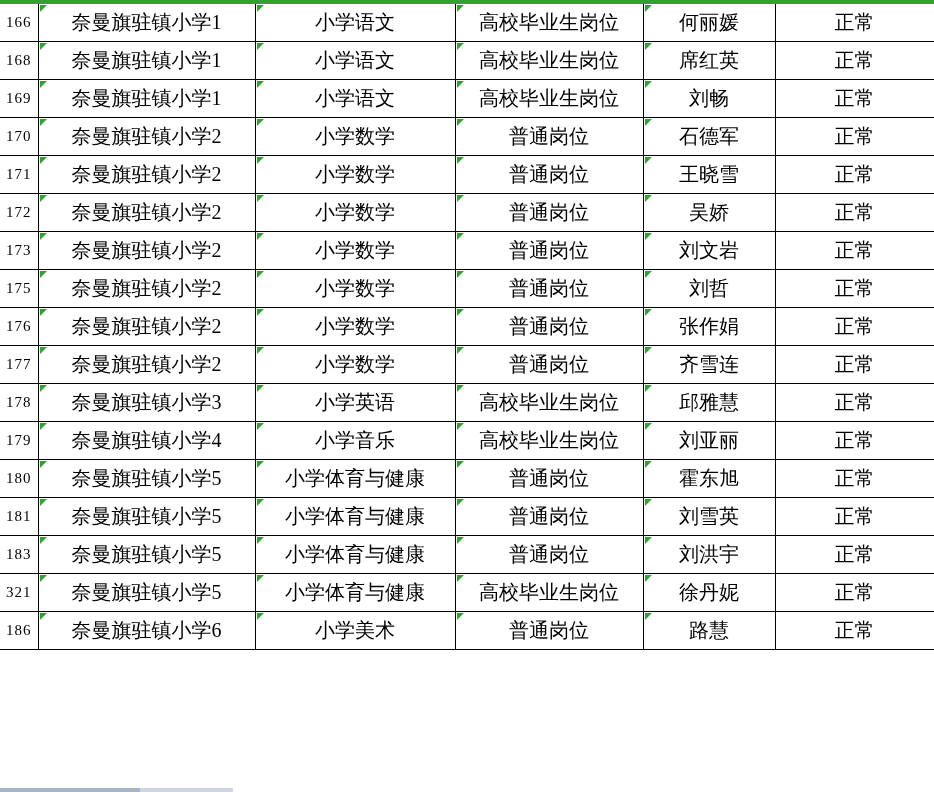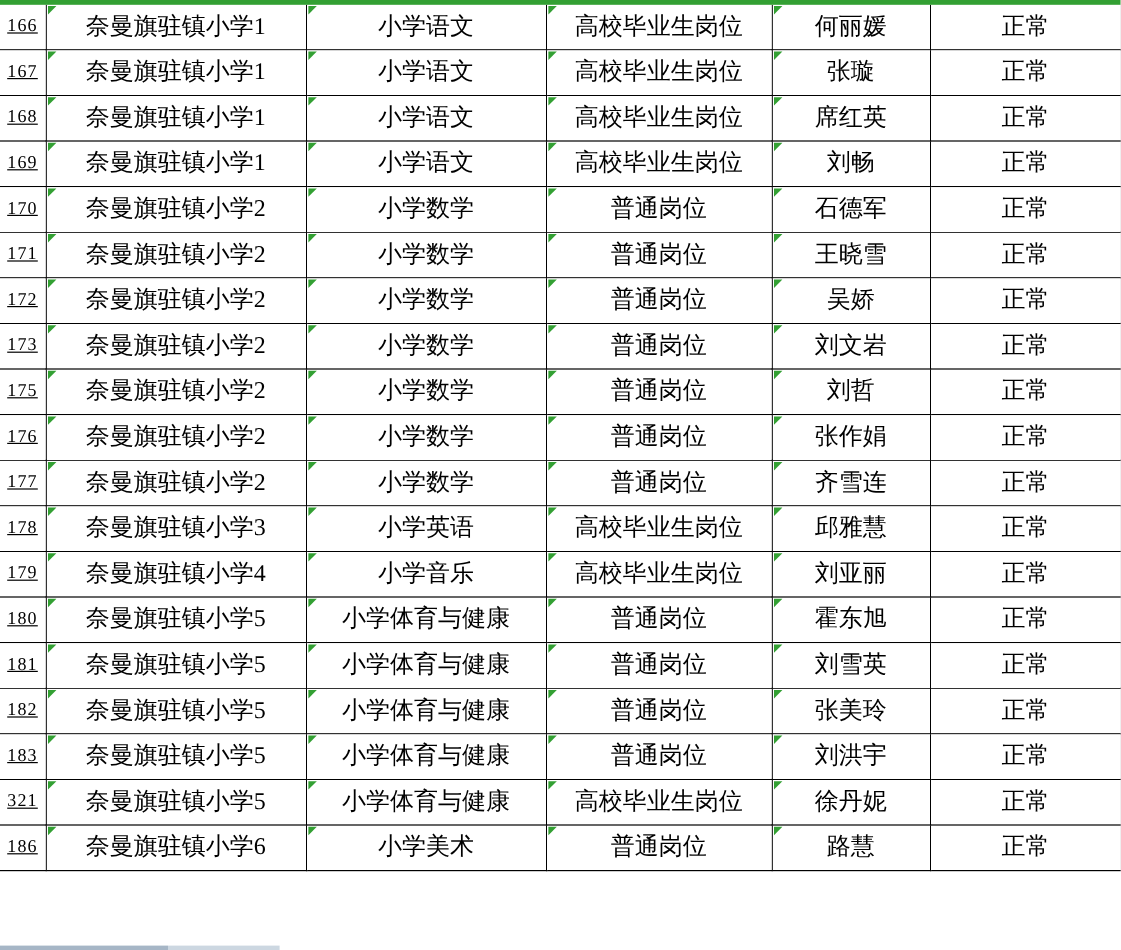--- a/index.html
+++ b/index.html
@@ -40,21 +40,21 @@
     text-align: center;
     vertical-align: middle;
     position: relative;
     overflow: hidden;
     background: #ffffff;
     color: #000000;
   }
   table.grid tr { height: 37.57px; }
   table.grid tr td { border-top: none; }
   table.grid tr + tr td { border-top: 1px solid #000000; }
-  td.c-num { border-left: none !important; font-size: 15px; letter-spacing: 1px; text-decoration: underline; }
+  td.c-num { border-left: none !important; font-size: 15px; letter-spacing: 1px; }
   td.c-status { border-right: none; margin-top: 28px; }
   .cell-text {
     font-size: 20px;
     line-height: 37px;
     white-space: nowrap;
   }
   td.c-num .cell-text { font-size: 15px; }
   .tri-icon {
     position: absolute;
     top: 1px; left: 1px;
@@ -108,300 +108,276 @@
     <td class="c-name">
       <span class="tri-icon"></span>
       <span class="cell-text">何丽媛</span>
     </td>
     <td class="c-status">
       <span class="cell-text">正常</span>
     </td>
   </tr>
         <tr>
     <td class="c-num">
-      <span class="cell-text">167</span>
+      <span class="cell-text">168</span>
     </td>
     <td class="c-school">
       <span class="tri-icon"></span>
       <span class="cell-text">奈曼旗驻镇小学1</span>
     </td>
     <td class="c-subject">
       <span class="tri-icon"></span>
       <span class="cell-text">小学语文</span>
     </td>
     <td class="c-position">
       <span class="tri-icon"></span>
       <span class="cell-text">高校毕业生岗位</span>
     </td>
     <td class="c-name">
       <span class="tri-icon"></span>
-      <span class="cell-text">张璇</span>
-    </td>
-    <td class="c-status">
-      <span class="cell-text">正常</span>
-    </td>
-  </tr>
-        <tr>
-    <td class="c-num">
-      <span class="cell-text">168</span>
+      <span class="cell-text">席红英</span>
+    </td>
+    <td class="c-status">
+      <span class="cell-text">正常</span>
+    </td>
+  </tr>
+        <tr>
+    <td class="c-num">
+      <span class="cell-text">169</span>
     </td>
     <td class="c-school">
       <span class="tri-icon"></span>
       <span class="cell-text">奈曼旗驻镇小学1</span>
     </td>
     <td class="c-subject">
       <span class="tri-icon"></span>
       <span class="cell-text">小学语文</span>
     </td>
     <td class="c-position">
       <span class="tri-icon"></span>
       <span class="cell-text">高校毕业生岗位</span>
     </td>
     <td class="c-name">
       <span class="tri-icon"></span>
-      <span class="cell-text">席红英</span>
-    </td>
-    <td class="c-status">
-      <span class="cell-text">正常</span>
-    </td>
-  </tr>
-        <tr>
-    <td class="c-num">
-      <span class="cell-text">169</span>
-    </td>
-    <td class="c-school">
-      <span class="tri-icon"></span>
-      <span class="cell-text">奈曼旗驻镇小学1</span>
-    </td>
-    <td class="c-subject">
-      <span class="tri-icon"></span>
-      <span class="cell-text">小学语文</span>
+      <span class="cell-text">刘畅</span>
+    </td>
+    <td class="c-status">
+      <span class="cell-text">正常</span>
+    </td>
+  </tr>
+        <tr>
+    <td class="c-num">
+      <span class="cell-text">170</span>
+    </td>
+    <td class="c-school">
+      <span class="tri-icon"></span>
+      <span class="cell-text">奈曼旗驻镇小学2</span>
+    </td>
+    <td class="c-subject">
+      <span class="tri-icon"></span>
+      <span class="cell-text">小学数学</span>
+    </td>
+    <td class="c-position">
+      <span class="tri-icon"></span>
+      <span class="cell-text">普通岗位</span>
+    </td>
+    <td class="c-name">
+      <span class="tri-icon"></span>
+      <span class="cell-text">石德军</span>
+    </td>
+    <td class="c-status">
+      <span class="cell-text">正常</span>
+    </td>
+  </tr>
+        <tr>
+    <td class="c-num">
+      <span class="cell-text">171</span>
+    </td>
+    <td class="c-school">
+      <span class="tri-icon"></span>
+      <span class="cell-text">奈曼旗驻镇小学2</span>
+    </td>
+    <td class="c-subject">
+      <span class="tri-icon"></span>
+      <span class="cell-text">小学数学</span>
+    </td>
+    <td class="c-position">
+      <span class="tri-icon"></span>
+      <span class="cell-text">普通岗位</span>
+    </td>
+    <td class="c-name">
+      <span class="tri-icon"></span>
+      <span class="cell-text">王晓雪</span>
+    </td>
+    <td class="c-status">
+      <span class="cell-text">正常</span>
+    </td>
+  </tr>
+        <tr>
+    <td class="c-num">
+      <span class="cell-text">172</span>
+    </td>
+    <td class="c-school">
+      <span class="tri-icon"></span>
+      <span class="cell-text">奈曼旗驻镇小学2</span>
+    </td>
+    <td class="c-subject">
+      <span class="tri-icon"></span>
+      <span class="cell-text">小学数学</span>
+    </td>
+    <td class="c-position">
+      <span class="tri-icon"></span>
+      <span class="cell-text">普通岗位</span>
+    </td>
+    <td class="c-name">
+      <span class="tri-icon"></span>
+      <span class="cell-text">吴娇</span>
+    </td>
+    <td class="c-status">
+      <span class="cell-text">正常</span>
+    </td>
+  </tr>
+        <tr>
+    <td class="c-num">
+      <span class="cell-text">173</span>
+    </td>
+    <td class="c-school">
+      <span class="tri-icon"></span>
+      <span class="cell-text">奈曼旗驻镇小学2</span>
+    </td>
+    <td class="c-subject">
+      <span class="tri-icon"></span>
+      <span class="cell-text">小学数学</span>
+    </td>
+    <td class="c-position">
+      <span class="tri-icon"></span>
+      <span class="cell-text">普通岗位</span>
+    </td>
+    <td class="c-name">
+      <span class="tri-icon"></span>
+      <span class="cell-text">刘文岩</span>
+    </td>
+    <td class="c-status">
+      <span class="cell-text">正常</span>
+    </td>
+  </tr>
+        <tr>
+    <td class="c-num">
+      <span class="cell-text">175</span>
+    </td>
+    <td class="c-school">
+      <span class="tri-icon"></span>
+      <span class="cell-text">奈曼旗驻镇小学2</span>
+    </td>
+    <td class="c-subject">
+      <span class="tri-icon"></span>
+      <span class="cell-text">小学数学</span>
+    </td>
+    <td class="c-position">
+      <span class="tri-icon"></span>
+      <span class="cell-text">普通岗位</span>
+    </td>
+    <td class="c-name">
+      <span class="tri-icon"></span>
+      <span class="cell-text">刘哲</span>
+    </td>
+    <td class="c-status">
+      <span class="cell-text">正常</span>
+    </td>
+  </tr>
+        <tr>
+    <td class="c-num">
+      <span class="cell-text">176</span>
+    </td>
+    <td class="c-school">
+      <span class="tri-icon"></span>
+      <span class="cell-text">奈曼旗驻镇小学2</span>
+    </td>
+    <td class="c-subject">
+      <span class="tri-icon"></span>
+      <span class="cell-text">小学数学</span>
+    </td>
+    <td class="c-position">
+      <span class="tri-icon"></span>
+      <span class="cell-text">普通岗位</span>
+    </td>
+    <td class="c-name">
+      <span class="tri-icon"></span>
+      <span class="cell-text">张作娟</span>
+    </td>
+    <td class="c-status">
+      <span class="cell-text">正常</span>
+    </td>
+  </tr>
+        <tr>
+    <td class="c-num">
+      <span class="cell-text">177</span>
+    </td>
+    <td class="c-school">
+      <span class="tri-icon"></span>
+      <span class="cell-text">奈曼旗驻镇小学2</span>
+    </td>
+    <td class="c-subject">
+      <span class="tri-icon"></span>
+      <span class="cell-text">小学数学</span>
+    </td>
+    <td class="c-position">
+      <span class="tri-icon"></span>
+      <span class="cell-text">普通岗位</span>
+    </td>
+    <td class="c-name">
+      <span class="tri-icon"></span>
+      <span class="cell-text">齐雪连</span>
+    </td>
+    <td class="c-status">
+      <span class="cell-text">正常</span>
+    </td>
+  </tr>
+        <tr>
+    <td class="c-num">
+      <span class="cell-text">178</span>
+    </td>
+    <td class="c-school">
+      <span class="tri-icon"></span>
+      <span class="cell-text">奈曼旗驻镇小学3</span>
+    </td>
+    <td class="c-subject">
+      <span class="tri-icon"></span>
+      <span class="cell-text">小学英语</span>
     </td>
     <td class="c-position">
       <span class="tri-icon"></span>
       <span class="cell-text">高校毕业生岗位</span>
     </td>
     <td class="c-name">
       <span class="tri-icon"></span>
-      <span class="cell-text">刘畅</span>
-    </td>
-    <td class="c-status">
-      <span class="cell-text">正常</span>
-    </td>
-  </tr>
-        <tr>
-    <td class="c-num">
-      <span class="cell-text">170</span>
-    </td>
-    <td class="c-school">
-      <span class="tri-icon"></span>
-      <span class="cell-text">奈曼旗驻镇小学2</span>
-    </td>
-    <td class="c-subject">
-      <span class="tri-icon"></span>
-      <span class="cell-text">小学数学</span>
-    </td>
-    <td class="c-position">
-      <span class="tri-icon"></span>
-      <span class="cell-text">普通岗位</span>
-    </td>
-    <td class="c-name">
-      <span class="tri-icon"></span>
-      <span class="cell-text">石德军</span>
-    </td>
-    <td class="c-status">
-      <span class="cell-text">正常</span>
-    </td>
-  </tr>
-        <tr>
-    <td class="c-num">
-      <span class="cell-text">171</span>
-    </td>
-    <td class="c-school">
-      <span class="tri-icon"></span>
-      <span class="cell-text">奈曼旗驻镇小学2</span>
-    </td>
-    <td class="c-subject">
-      <span class="tri-icon"></span>
-      <span class="cell-text">小学数学</span>
-    </td>
-    <td class="c-position">
-      <span class="tri-icon"></span>
-      <span class="cell-text">普通岗位</span>
-    </td>
-    <td class="c-name">
-      <span class="tri-icon"></span>
-      <span class="cell-text">王晓雪</span>
-    </td>
-    <td class="c-status">
-      <span class="cell-text">正常</span>
-    </td>
-  </tr>
-        <tr>
-    <td class="c-num">
-      <span class="cell-text">172</span>
-    </td>
-    <td class="c-school">
-      <span class="tri-icon"></span>
-      <span class="cell-text">奈曼旗驻镇小学2</span>
-    </td>
-    <td class="c-subject">
-      <span class="tri-icon"></span>
-      <span class="cell-text">小学数学</span>
-    </td>
-    <td class="c-position">
-      <span class="tri-icon"></span>
-      <span class="cell-text">普通岗位</span>
-    </td>
-    <td class="c-name">
-      <span class="tri-icon"></span>
-      <span class="cell-text">吴娇</span>
-    </td>
-    <td class="c-status">
-      <span class="cell-text">正常</span>
-    </td>
-  </tr>
-        <tr>
-    <td class="c-num">
-      <span class="cell-text">173</span>
-    </td>
-    <td class="c-school">
-      <span class="tri-icon"></span>
-      <span class="cell-text">奈曼旗驻镇小学2</span>
-    </td>
-    <td class="c-subject">
-      <span class="tri-icon"></span>
-      <span class="cell-text">小学数学</span>
-    </td>
-    <td class="c-position">
-      <span class="tri-icon"></span>
-      <span class="cell-text">普通岗位</span>
-    </td>
-    <td class="c-name">
-      <span class="tri-icon"></span>
-      <span class="cell-text">刘文岩</span>
-    </td>
-    <td class="c-status">
-      <span class="cell-text">正常</span>
-    </td>
-  </tr>
-        <tr>
-    <td class="c-num">
-      <span class="cell-text">175</span>
-    </td>
-    <td class="c-school">
-      <span class="tri-icon"></span>
-      <span class="cell-text">奈曼旗驻镇小学2</span>
-    </td>
-    <td class="c-subject">
-      <span class="tri-icon"></span>
-      <span class="cell-text">小学数学</span>
-    </td>
-    <td class="c-position">
-      <span class="tri-icon"></span>
-      <span class="cell-text">普通岗位</span>
-    </td>
-    <td class="c-name">
-      <span class="tri-icon"></span>
-      <span class="cell-text">刘哲</span>
-    </td>
-    <td class="c-status">
-      <span class="cell-text">正常</span>
-    </td>
-  </tr>
-        <tr>
-    <td class="c-num">
-      <span class="cell-text">176</span>
-    </td>
-    <td class="c-school">
-      <span class="tri-icon"></span>
-      <span class="cell-text">奈曼旗驻镇小学2</span>
-    </td>
-    <td class="c-subject">
-      <span class="tri-icon"></span>
-      <span class="cell-text">小学数学</span>
-    </td>
-    <td class="c-position">
-      <span class="tri-icon"></span>
-      <span class="cell-text">普通岗位</span>
-    </td>
-    <td class="c-name">
-      <span class="tri-icon"></span>
-      <span class="cell-text">张作娟</span>
-    </td>
-    <td class="c-status">
-      <span class="cell-text">正常</span>
-    </td>
-  </tr>
-        <tr>
-    <td class="c-num">
-      <span class="cell-text">177</span>
-    </td>
-    <td class="c-school">
-      <span class="tri-icon"></span>
-      <span class="cell-text">奈曼旗驻镇小学2</span>
-    </td>
-    <td class="c-subject">
-      <span class="tri-icon"></span>
-      <span class="cell-text">小学数学</span>
-    </td>
-    <td class="c-position">
-      <span class="tri-icon"></span>
-      <span class="cell-text">普通岗位</span>
-    </td>
-    <td class="c-name">
-      <span class="tri-icon"></span>
-      <span class="cell-text">齐雪连</span>
-    </td>
-    <td class="c-status">
-      <span class="cell-text">正常</span>
-    </td>
-  </tr>
-        <tr>
-    <td class="c-num">
-      <span class="cell-text">178</span>
-    </td>
-    <td class="c-school">
-      <span class="tri-icon"></span>
-      <span class="cell-text">奈曼旗驻镇小学3</span>
-    </td>
-    <td class="c-subject">
-      <span class="tri-icon"></span>
-      <span class="cell-text">小学英语</span>
+      <span class="cell-text">邱雅慧</span>
+    </td>
+    <td class="c-status">
+      <span class="cell-text">正常</span>
+    </td>
+  </tr>
+        <tr>
+    <td class="c-num">
+      <span class="cell-text">179</span>
+    </td>
+    <td class="c-school">
+      <span class="tri-icon"></span>
+      <span class="cell-text">奈曼旗驻镇小学4</span>
+    </td>
+    <td class="c-subject">
+      <span class="tri-icon"></span>
+      <span class="cell-text">小学音乐</span>
     </td>
     <td class="c-position">
       <span class="tri-icon"></span>
       <span class="cell-text">高校毕业生岗位</span>
     </td>
     <td class="c-name">
       <span class="tri-icon"></span>
-      <span class="cell-text">邱雅慧</span>
-    </td>
-    <td class="c-status">
-      <span class="cell-text">正常</span>
-    </td>
-  </tr>
-        <tr>
-    <td class="c-num">
-      <span class="cell-text">179</span>
-    </td>
-    <td class="c-school">
-      <span class="tri-icon"></span>
-      <span class="cell-text">奈曼旗驻镇小学4</span>
-    </td>
-    <td class="c-subject">
-      <span class="tri-icon"></span>
-      <span class="cell-text">小学音乐</span>
-    </td>
-    <td class="c-position">
-      <span class="tri-icon"></span>
-      <span class="cell-text">高校毕业生岗位</span>
-    </td>
-    <td class="c-name">
-      <span class="tri-icon"></span>
       <span class="cell-text">刘亚丽</span>
     </td>
     <td class="c-status">
       <span class="cell-text">正常</span>
     </td>
   </tr>
         <tr>
     <td class="c-num">
       <span class="cell-text">180</span>
     </td>
@@ -437,44 +413,20 @@
       <span class="tri-icon"></span>
       <span class="cell-text">小学体育与健康</span>
     </td>
     <td class="c-position">
       <span class="tri-icon"></span>
       <span class="cell-text">普通岗位</span>
     </td>
     <td class="c-name">
       <span class="tri-icon"></span>
       <span class="cell-text">刘雪英</span>
-    </td>
-    <td class="c-status">
-      <span class="cell-text">正常</span>
-    </td>
-  </tr>
-        <tr>
-    <td class="c-num">
-      <span class="cell-text">182</span>
-    </td>
-    <td class="c-school">
-      <span class="tri-icon"></span>
-      <span class="cell-text">奈曼旗驻镇小学5</span>
-    </td>
-    <td class="c-subject">
-      <span class="tri-icon"></span>
-      <span class="cell-text">小学体育与健康</span>
-    </td>
-    <td class="c-position">
-      <span class="tri-icon"></span>
-      <span class="cell-text">普通岗位</span>
-    </td>
-    <td class="c-name">
-      <span class="tri-icon"></span>
-      <span class="cell-text">张美玲</span>
     </td>
     <td class="c-status">
       <span class="cell-text">正常</span>
     </td>
   </tr>
         <tr>
     <td class="c-num">
       <span class="cell-text">183</span>
     </td>
     <td class="c-school">

